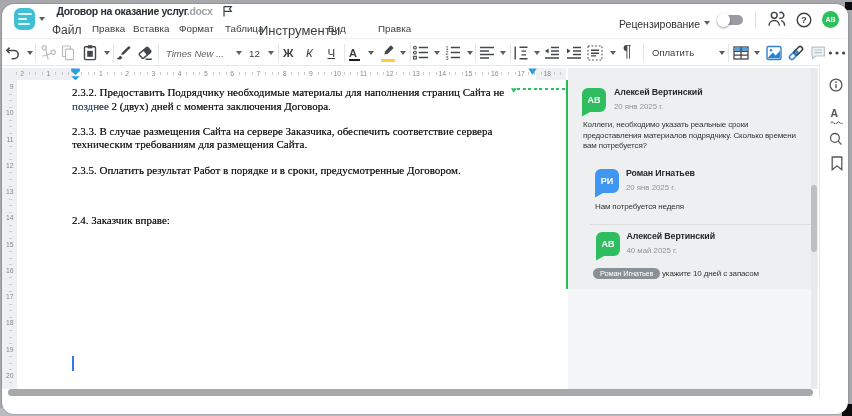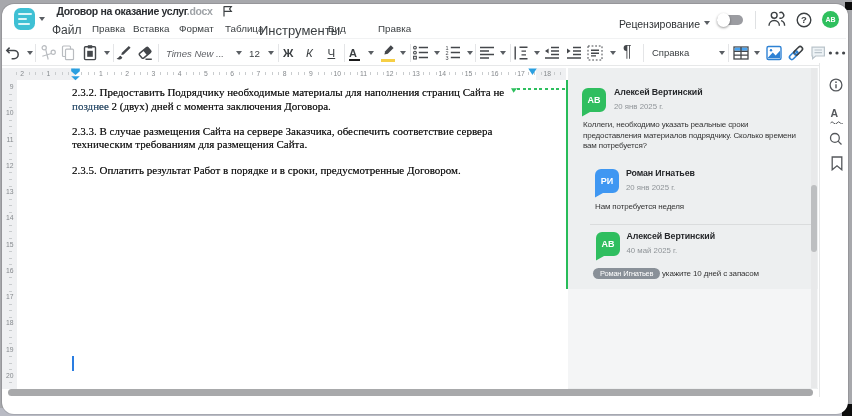--- a/index.html
+++ b/index.html
@@ -177,21 +177,21 @@
         </g>
         <path d="M3 5.4 L6.6 7.9 L3 10.4 Z" fill="#44474b"></path>
       </svg>
       <svg class="abs" style="left:585.0px;top:43.0px" width="20" height="20" viewBox="0 0 20 20">
         <rect x="3" y="3" width="14" height="14" fill="none" stroke="#44474b" stroke-width="1" stroke-dasharray="1.8 1.8"></rect>
         <g stroke="#44474b" stroke-width="1.4">
           <path d="M6 7.3 H14 M6 10.2 H14 M6 12.9 H11"></path>
         </g>
       </svg>
       <div class="abs" style="left:623px;top:43px;font-size:16px;color:#44474b">¶</div>
-      <div class="abs" style="left:652px;top:47px;font-size:9.5px;color:#3c4043">Справка</div>
+      <div class="abs" style="left:652px;top:47px;font-size:9.5px;color:#3c4043">Оплатить</div>
       <svg class="abs" style="left:731.0px;top:43.0px" width="20" height="20" viewBox="0 0 20 20">
         <rect x="3" y="4" width="14" height="12" fill="none" stroke="#44474b" stroke-width="1.3"></rect>
         <rect x="3.7" y="4.7" width="12.6" height="3" fill="#4aa3f0"></rect>
         <path d="M3 8.3 H17 M3 12.1 H17 M10 4 V16" stroke="#44474b" stroke-width="1.3" fill="none"></path>
       </svg>
       <svg class="abs" style="left:764.0px;top:43.0px" width="20" height="20" viewBox="0 0 20 20">
         <rect x="3" y="3.5" width="14" height="13" rx="1.5" fill="none" stroke="#2e82d4" stroke-width="1.4"></rect>
         <circle cx="7" cy="7.3" r="1.2" fill="#2e82d4"></circle>
         <path d="M4 14.6 L8.8 9.6 L11.6 12.4 L16 7.8 V15.2 H4 Z" fill="#2e82d4"></path>
       </svg>
@@ -353,20 +353,21 @@
         <i class="vtick" style="top:276.2px"></i>
         <i class="vtick" style="top:282.7px"></i>
         <i class="vtick" style="top:289.3px"></i>
         <i class="vtick" style="top:302.4px"></i>
       </div>
 <div class="abs" id="doc" style="left:72px;top:86.4px;width:470px">
 <p>2.3.2. Предоставить Подрядчику необходимые материалы для наполнения страниц Сайта не<br><span class="trk">позднее</span> 2 (двух) дней с момента заключения Договора.</p>
 <p>2.3.3. В случае размещения Сайта на сервере Заказчика, обеспечить соответствие сервера<br>техническим требованиям для размещения Сайта.</p>
 <p>2.3.5. Оплатить результат Работ в порядке и в сроки, предусмотренные Договором.</p>
 <p>&nbsp;</p>
+<p>2.4. Заказчик вправе:</p>
 </div>
 <div class="abs" style="left:72.3px;top:356px;width:1.3px;height:15px;background:#2a7de1"></div>
 <svg class="abs" style="left:511px;top:88px" width="6" height="5" viewBox="0 0 6 5">
         <path d="M0 .3 H6 L2.6 4.8 Z" fill="#2ebf5e"></path>
       </svg>
 <div class="abs" style="left:516.5px;top:88.2px;width:49.5px;height:1.5px;background:repeating-linear-gradient(90deg,#2ebf5e 0 3px,transparent 3px 5.6px)"></div>
 <div class="abs" style="left:8px;top:388.5px;width:805px;height:7.5px;background:#a8a9ab;border-radius:4px"></div>
 <div class="abs" style="left:567.8px;top:67.5px;width:250.2px;height:321px;background:#edeff0"></div>
       <div class="abs" style="left:567.8px;top:288.8px;width:250.2px;height:99.7px;background:#f4f5f6"></div>
       <svg class="av" style="left:582px;top:88px" width="24" height="29" viewBox="0 0 24 29">

